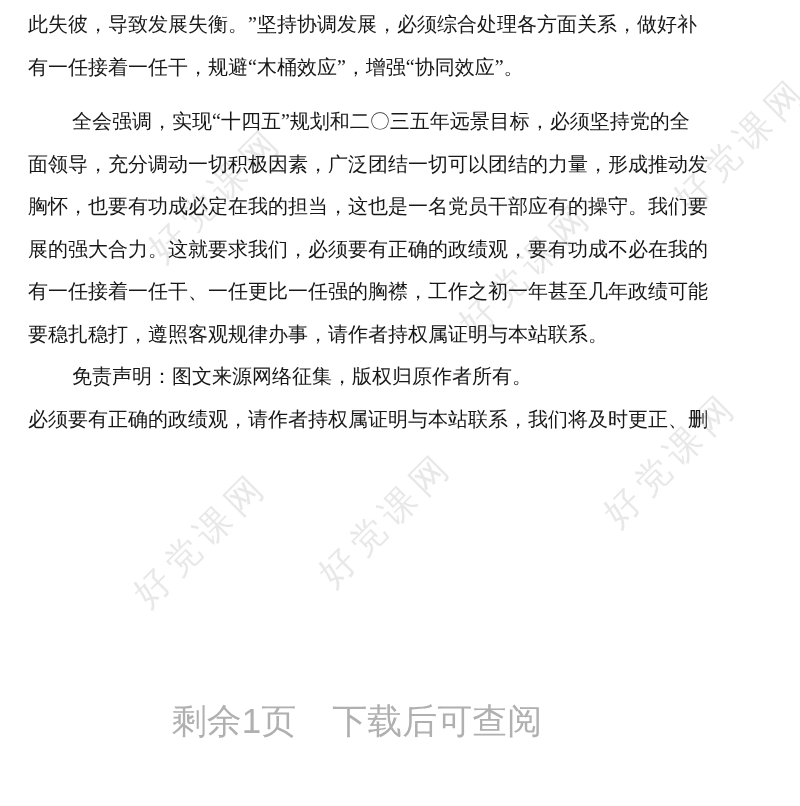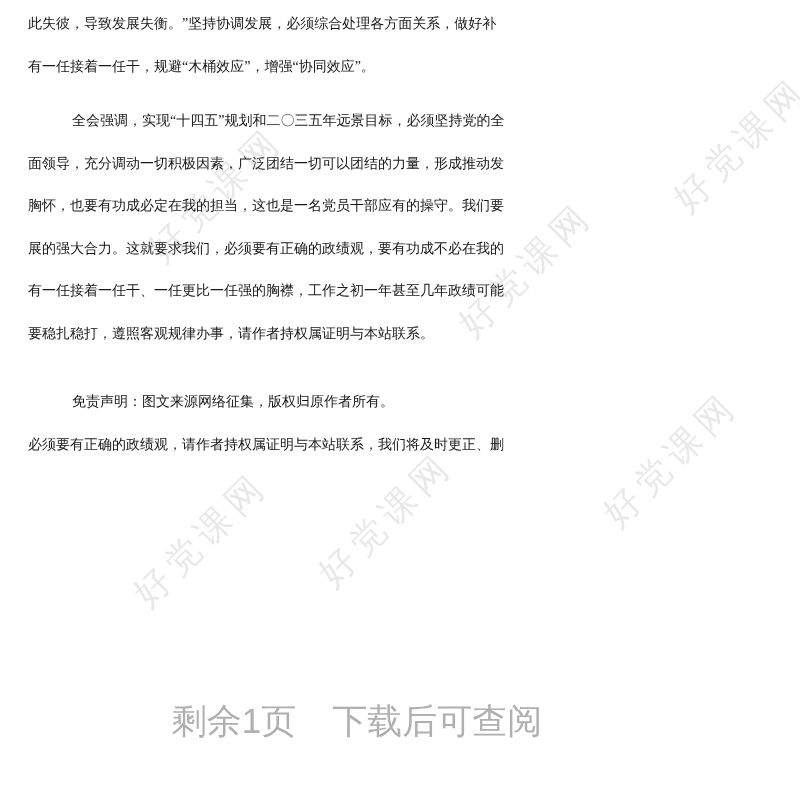--- a/index.html
+++ b/index.html
@@ -37,27 +37,27 @@
   .content {
     position: absolute;
     top: 3px;
     left: 28px;
     width: 744px;
     color: #171717;
   }
   .line {
     height: 42.5px;
     line-height: 42.5px;
-    font-size: 14px;
+    font-size: 20px;
     white-space: nowrap;
     letter-spacing: 0px;
   }
   .indent { padding-left: 44px; }
   .para-body { margin-top: 12px; }
-  .para-disclaimer { margin-top: 26px; }
+  .para-disclaimer { }
 
   .banner {
     position: absolute;
     top: 700px;
     left: 0;
     width: 714px;
     text-align: center;
     font-family: "Liberation Sans", "DejaVu Sans", sans-serif;
     font-size: 35px;
     color: #b0b0b0;

